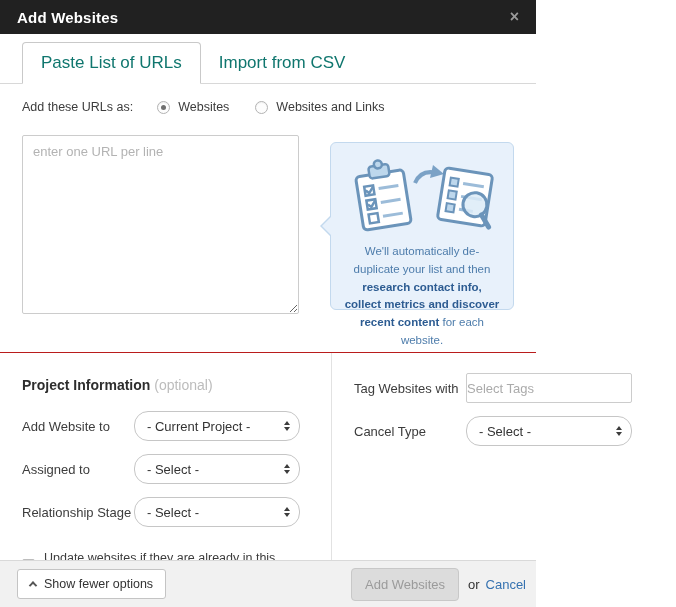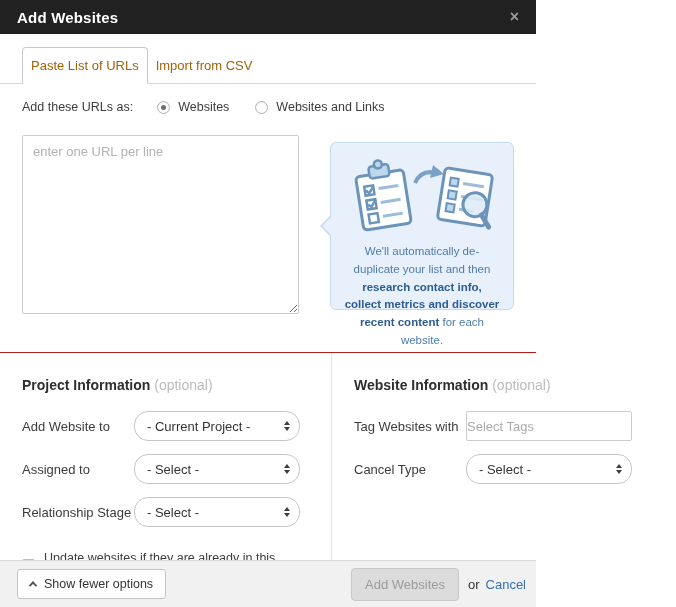--- a/index.html
+++ b/index.html
@@ -6,21 +6,21 @@
   html,body { width:676px; height:607px; background:#fff; font-family:"Liberation Sans", sans-serif; color:#333; overflow:hidden; }
   .modal { width:536px; height:607px; display:flex; flex-direction:column; background:#fff; }
 
   
   .modal-header { height:34px; flex:0 0 34px; background:#212121; display:flex; align-items:center; padding:0 17px; }
   .modal-title { color:#fff; font-size:15px; font-weight:bold; letter-spacing:.2px; }
   .close-btn { margin-left:auto; color:#9b9b9b; font-size:16px; font-weight:bold; cursor:pointer; line-height:1; }
 
   
   .tabbar { height:50px; flex:0 0 50px; display:flex; align-items:flex-end; padding-left:22px; border-bottom:1px solid #d8d8d8; background:#fff; }
-  .tab { font-size:13px; padding:10px 8px; color:#a16207; cursor:pointer; }
+  .tab { font-size:17px; padding:10px 18px; color:#0f766e; cursor:pointer; }
   .tab.active { border:1px solid #c9c9c9; border-bottom:1px solid #fff; margin-bottom:-1px; border-radius:4px 4px 0 0; background:#fff; }
 
   
   .content { height:268px; flex:0 0 268px; padding:0 22px; }
   .radio-row { padding-top:16px; display:flex; align-items:center; font-size:12.5px; color:#3c3c3c; }
   .radio-label-text { margin-right:24px; }
   .radio-opt { display:flex; align-items:center; margin-right:26px; cursor:pointer; }
   .radio { width:13px; height:13px; border-radius:50%; border:1px solid #b3b3b3; background:#fdfdfd; display:inline-block; position:relative; margin-right:8px; box-shadow:inset 0 1px 1px rgba(0,0,0,.06); }
   .radio.selected::after { content:""; position:absolute; left:3px; top:3px; right:3px; bottom:3px; border-radius:50%; background:#6f6f6f; }
 
@@ -176,24 +176,20 @@
         </div>
       </div>
 
       <div class="checkbox-row">
         <span class="checkbox"></span>
         <span class="checkbox-label">Update websites if they are already in this project</span>
       </div>
     </div>
 
     <div class="col col-right">
-      <div class="section-heading">
-        <span class="hd">Website Information</span>
-        <span class="opt">(optional)</span>
-      </div>
 
       <div class="field-row">
         <span class="field-label">Tag Websites with</span>
         <input class="tag-input" type="text" placeholder="Select Tags" style="">
       </div>
 
       <div class="field-row">
         <span class="field-label">Cancel Type</span>
         <div class="select">
           <span class="select-value">- Select -</span>

